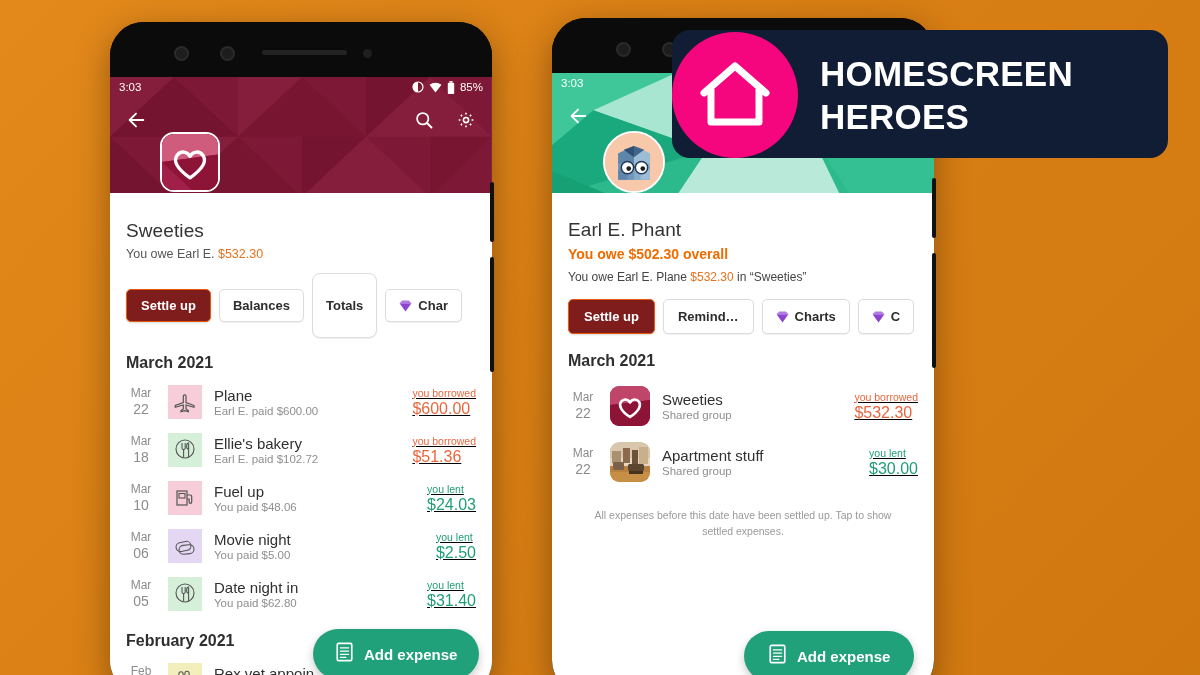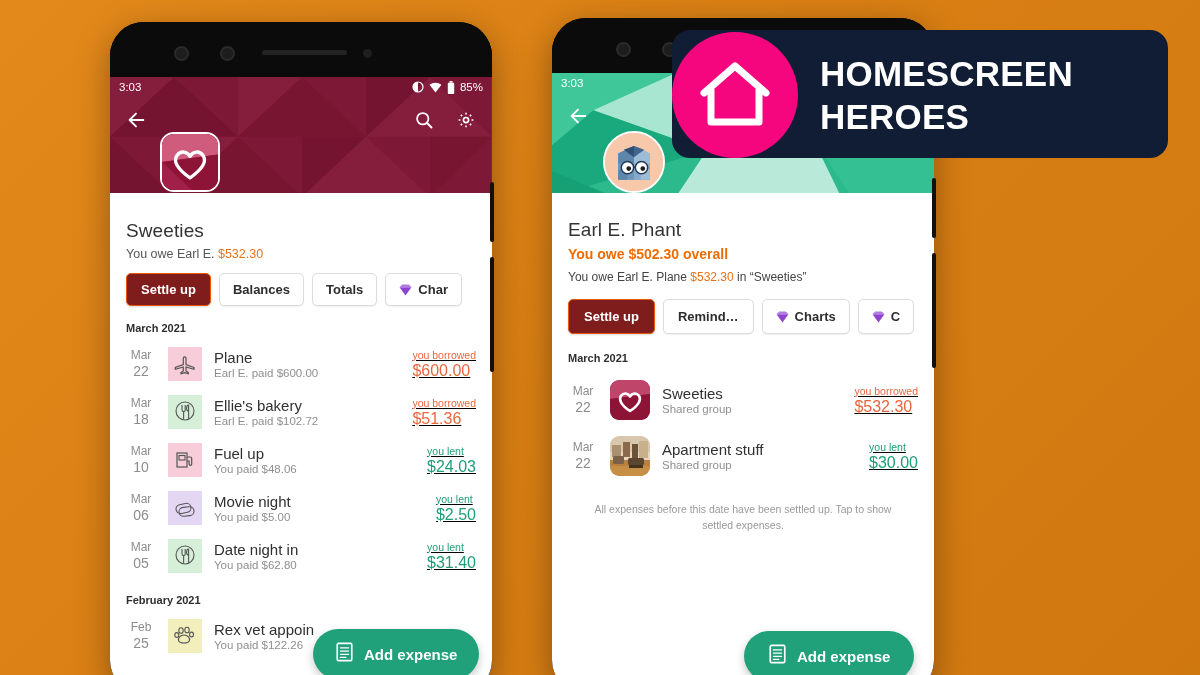--- a/index.html
+++ b/index.html
@@ -60,21 +60,21 @@
   
   .chips { display: flex; gap: 8px; align-items: center; flex-wrap: nowrap; }
   .chip { border: 1px solid #dcdcdc; background: #fff; border-radius: 5px;
           font-size: 13px; font-weight: 700; color: #2d2d2d; white-space: nowrap;
           display: flex; align-items: center; gap: 6px; box-shadow: 0 1px 1px rgba(0,0,0,.06); }
   .chip.primary { background: #7f1d1d; border-color: #e8590c; color: #fff;
                   box-shadow: 0 1px 2px rgba(0,0,0,.15); }
   .gem { width: 13px; height: 12px; flex: 0 0 auto; }
 
   
-  .month { font-size: 11px; font-weight: 700; color: #2f2f2f; }
+  .month { font-size: 16px; font-weight: 700; color: #2f2f2f; }
   .row { display: flex; align-items: center; }
   .row-date { width: 30px; text-align: center; color: #8c8c8c; flex: 0 0 auto; }
   .row-date .m { font-size: 12px; line-height: 1.15; }
   .row-date .d { font-size: 14px; line-height: 1.15; }
   .row-ico { flex: 0 0 auto; display: flex; align-items: center; justify-content: center; overflow: hidden; }
   .row-main { flex: 1 1 auto; min-width: 0; }
   .row-name { font-size: 15px; color: #303030; white-space: nowrap; overflow: hidden; }
   .row-sub { font-size: 11.5px; color: #8f8f8f; margin-top: 1px; white-space: nowrap; overflow: hidden; }
   .row-right { flex: 0 0 auto; text-align: left; text-decoration: underline; }
   .row-lbl { font-size: 10.5px; }
@@ -201,21 +201,21 @@
             </div>
           </div>
 
           <div class="chips" style="padding:12px 0 0 16px;">
             <div class="chip primary" style="padding:8px 14px;">
               <span>Settle up</span>
             </div>
             <div class="chip" style="padding:8px 13px;">
               <span>Balances</span>
             </div>
-            <div class="chip" style="padding:8px 13px;">
+            <div class="chip" style="padding:24px 13px;border-radius:8px;">
               <span>Totals</span>
             </div>
             <div class="chip" style="padding:8px 13px;">
               <svg class="gem" viewBox="0 0 24 22">
                 <polygon points="1,6 23,6 12,21" fill="#8e44d0"></polygon>
                   <polygon points="1,6 6,1 18,1 23,6" fill="#b07ce0"></polygon>
               </svg>
               <span>Char</span>
             </div>
           </div>

